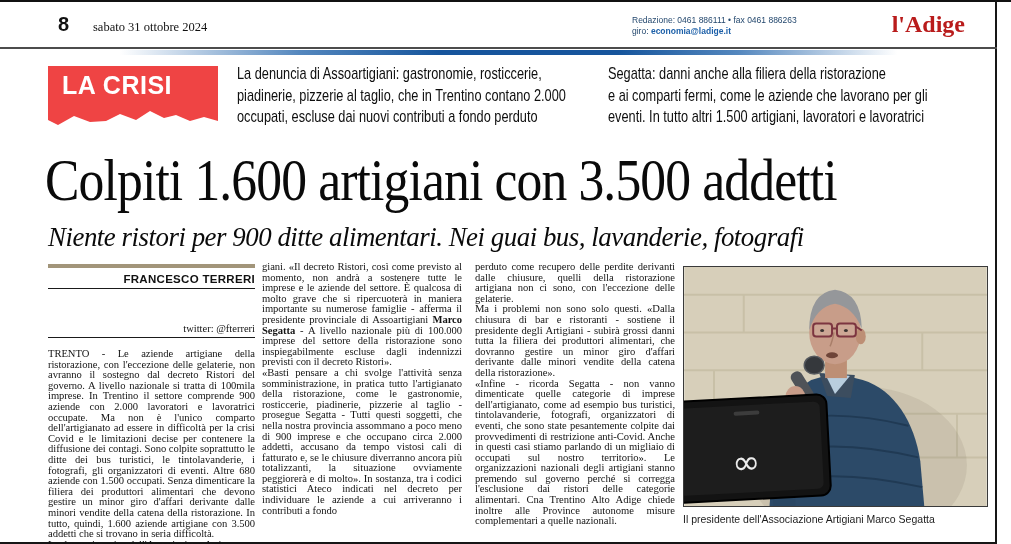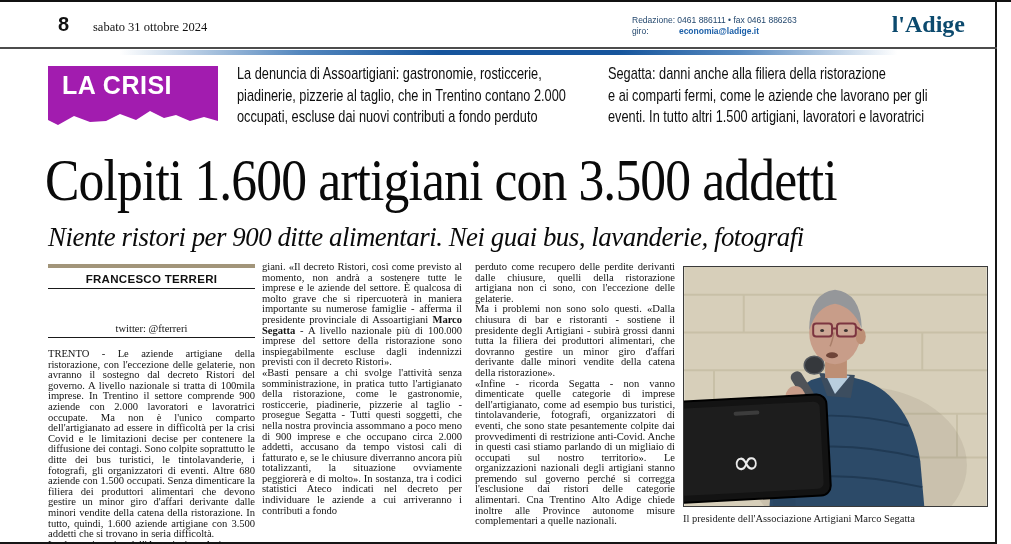--- a/index.html
+++ b/index.html
@@ -14,66 +14,66 @@
   .rule-right{position:absolute;left:995px;top:0;width:2px;height:544px;background:#161616;}
   .rule-bottom{position:absolute;left:0;top:542px;width:997px;height:2px;background:#161616;}
 
   
   .hdr-pagenum{position:absolute;left:58px;top:13px;font-family:"Liberation Sans",sans-serif;font-weight:bold;font-size:20px;}
   .hdr-date{position:absolute;left:93px;top:20px;font-size:12.5px;}
   .hdr-section{position:absolute;left:492px;top:8px;transform:translateX(-50%);
     font-weight:bold;font-size:34px;letter-spacing:1px;color:#1453a1;}
   .hdr-contact{position:absolute;left:632px;top:15px;font-family:"Liberation Sans",sans-serif;
     font-size:8.5px;line-height:11px;color:#24486e;}
-  .hdr-contact .email{font-weight:bold;color:#1b5fa8;margin-left:28px;}
-  .hdr-masthead{position:absolute;right:46px;top:11px;font-weight:bold;font-size:24px;color:#0c4a6e;}
+  .hdr-contact .email{font-weight:bold;color:#1b5fa8;}
+  .hdr-masthead{position:absolute;right:46px;top:11px;font-weight:bold;font-size:24px;color:#b91c1c;}
   .hdr-rule{position:absolute;left:0;top:47px;width:997px;height:2px;background:#4c4c4c;}
   .hdr-bluebar{position:absolute;left:0;top:50px;width:997px;height:5px;
     background:linear-gradient(90deg, rgba(27,95,168,0) 12%, rgba(27,95,168,.75) 30%,
       #16559c 44%, #16559c 62%, rgba(27,95,168,.75) 74%, rgba(27,95,168,0) 90%);}
 
   
-  .crisi{position:absolute;left:48px;top:66px;width:170px;height:64px;background:#a21caf;}
+  .crisi{position:absolute;left:48px;top:66px;width:170px;height:64px;background:#ef4444;}
   .crisi .label{position:absolute;left:14px;top:5px;color:#fff;
     font-family:"Liberation Sans",sans-serif;font-weight:bold;font-size:25px;letter-spacing:0.5px;}
   .crisi svg{position:absolute;left:0;bottom:0;width:170px;height:22px;display:block;}
 
   
   .kicker{position:absolute;top:63px;font-family:"Liberation Sans",sans-serif;
     font-size:17px;line-height:21.5px;color:#0e0e0e;transform:scaleX(.75);transform-origin:left top;}
   .kicker .kline{white-space:nowrap;}
   .k1{left:237px;}
   .k2{left:608px;}
 
   
   .headline{position:absolute;left:45px;top:146px;font-weight:normal;white-space:nowrap;
     font-size:60px;letter-spacing:-1px;transform:scaleX(.86);transform-origin:left top;color:#0a0a0a;}
   .subhead{position:absolute;left:48px;top:221px;font-weight:normal;font-style:italic;white-space:nowrap;
     font-size:28px;letter-spacing:-0.5px;transform:scaleX(.96);transform-origin:left top;color:#0a0a0a;}
 
   
-  .byline{position:absolute;left:48px;top:264px;width:207px;text-align:center;}
+  .byline{position:absolute;left:48px;top:264px;width:207px;text-align:right;}
   .b-gold{height:4px;background:#a2957a;margin-bottom:5px;}
   .b-author{font-family:"Liberation Sans",sans-serif;font-weight:bold;font-size:11.5px;letter-spacing:.3px;padding-bottom:3px;}
   .b-hair{height:1px;background:#1a1a1a;}
   .b-tw{font-size:10.5px;padding:2px 0 3px 0;margin-top:32px;}
 
   
   .col{position:absolute;font-size:10.6px;line-height:10.6px;text-align:justify;
     letter-spacing:-0.05px;color:#141414;height:270px;overflow:hidden;}
   .col p{margin:0;}
   .col1{left:48px;top:316px;width:207px;height:220px;margin-top:33px;}
   .col2{left:262px;top:262px;width:200px;}
   .col3{left:475px;top:262px;width:200px;}
 
   
   .photo{position:absolute;left:683px;top:266px;width:305px;height:241px;border:1px solid #3a3a3a;overflow:hidden;}
   .photo svg{display:block;width:100%;height:100%;}
   .caption{position:absolute;left:683px;top:513px;width:310px;
-    font-family:Liberation Serif, serif;font-size:10.5px;color:#1c1c1c;}
+    font-family:Liberation Sans, sans-serif;font-size:10.5px;color:#1c1c1c;}
 </style>
 </head>
 <body>
 
 <div class="page">
 
   <div class="rule-top"></div>
   <div class="rule-right"></div>
   <div class="rule-bottom"></div>
 

